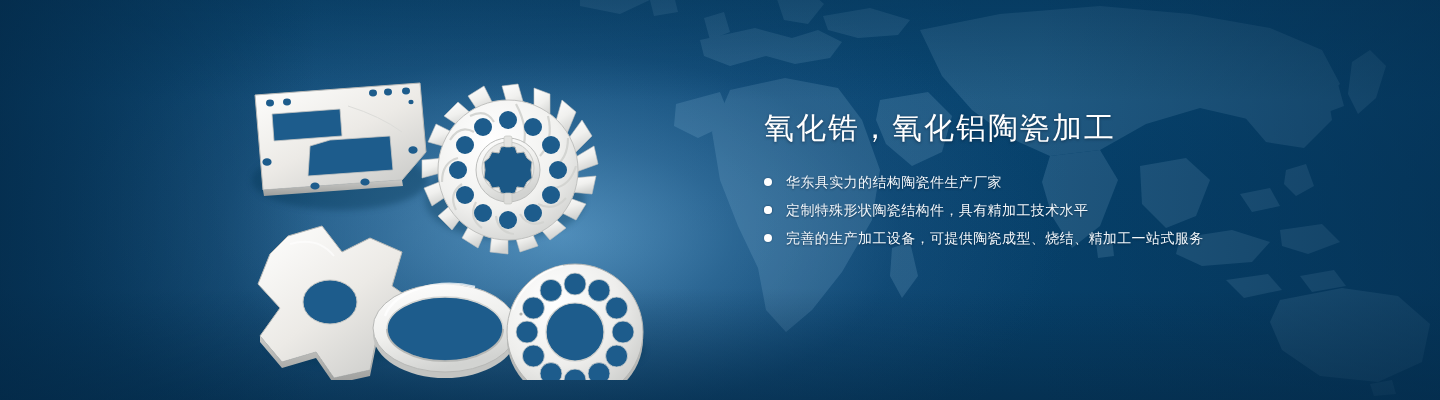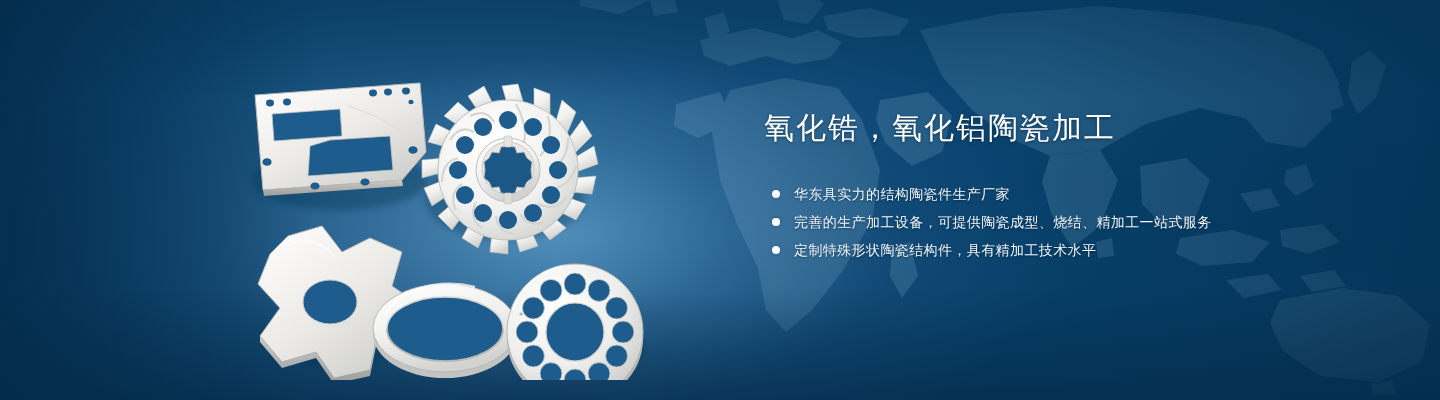--- a/index.html
+++ b/index.html
@@ -65,27 +65,27 @@
     position: absolute;
     left: 764px; top: 108px;
     width: 620px;
   }
   .headline {
     color: #ffffff;
     font-size: 30px;
     line-height: 40px;
     letter-spacing: 2px;
     font-weight: normal;
-    margin: 0 0 36px 0;
+    margin: 0 0 24px 0;
     text-shadow: 0 1px 3px rgba(0,20,40,0.55);
     white-space: nowrap;
   }
   ul.features {
     list-style: none;
-    margin: 8px; padding: 0;
+    margin: 0; padding: 0;
   }
   ul.features li {
     position: relative;
     padding-left: 22px;
     margin-bottom: 8px;
     color: #f2f7fb;
     font-size: 14px;
     line-height: 20px;
     letter-spacing: 0.4px;
     white-space: nowrap;
@@ -357,22 +357,22 @@
     <ul class="features">
       <li>
         <span class="dot"></span>
         <span>华东具实力的结构陶瓷件生产厂家</span>
       </li>
       <li>
         <span class="dot"></span>
       </li>
       <li>
         <span class="dot"></span>
-        <span>完善的生产加工设备，可提供陶瓷成型、烧结、精加工一站式服务</span>
+        <span>定制特殊形状陶瓷结构件，具有精加工技术水平</span>
       </li>
       <li>
         <span class="dot"></span>
-        <span>定制特殊形状陶瓷结构件，具有精加工技术水平</span>
+        <span>完善的生产加工设备，可提供陶瓷成型、烧结、精加工一站式服务</span>
       </li>
     </ul>
   </div>
 
 </div>
 
 </body></html>

